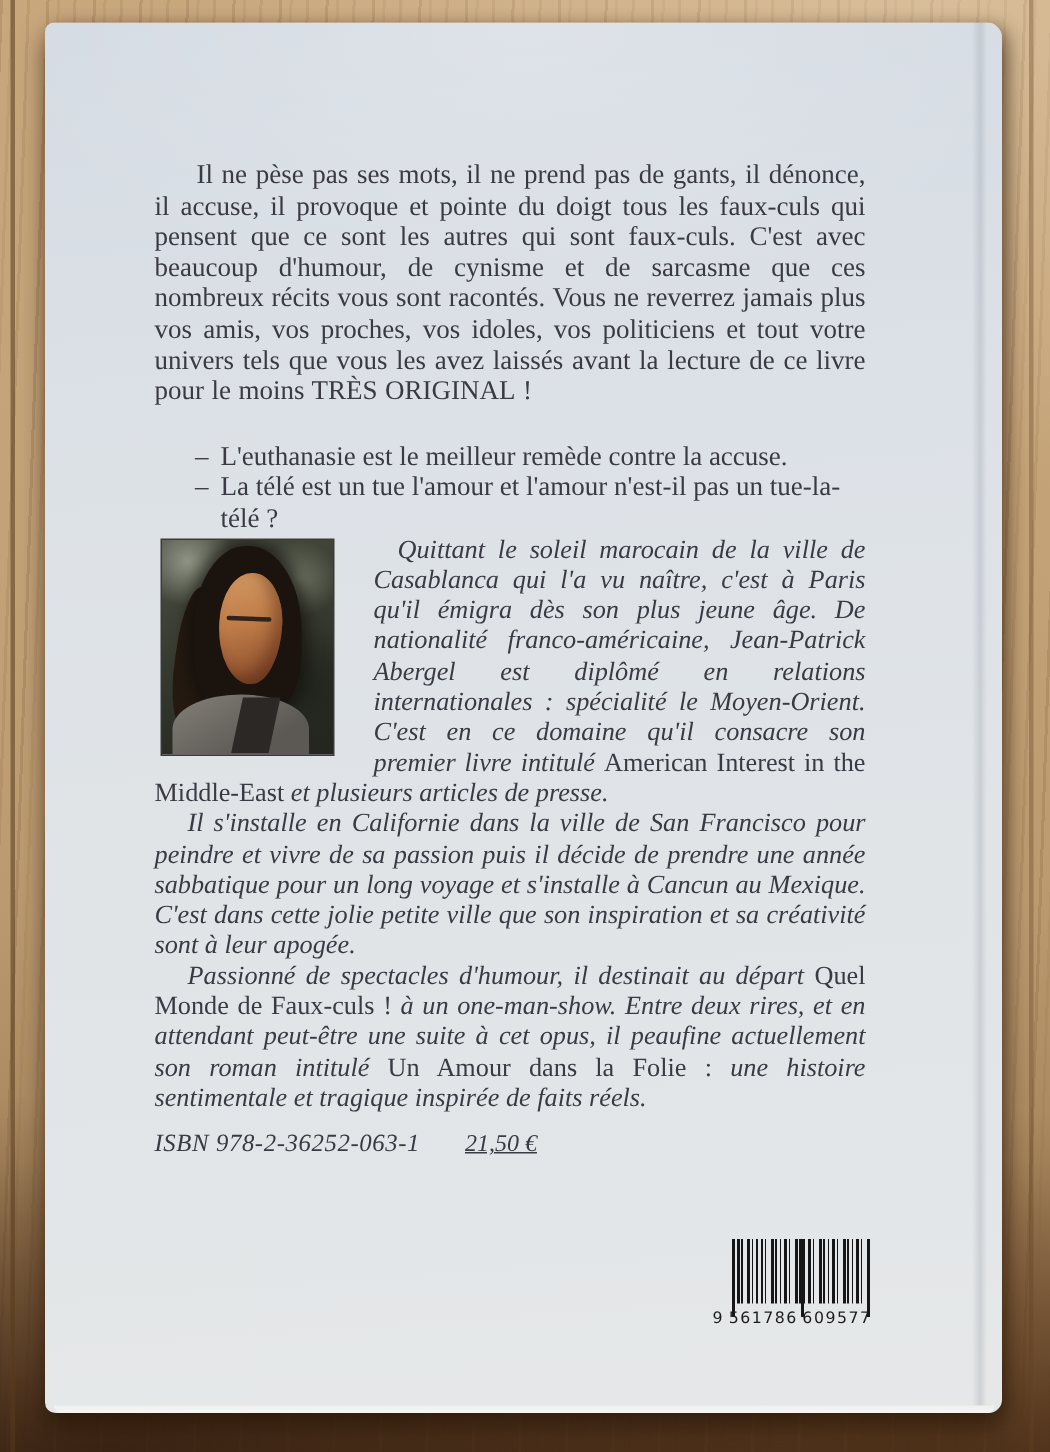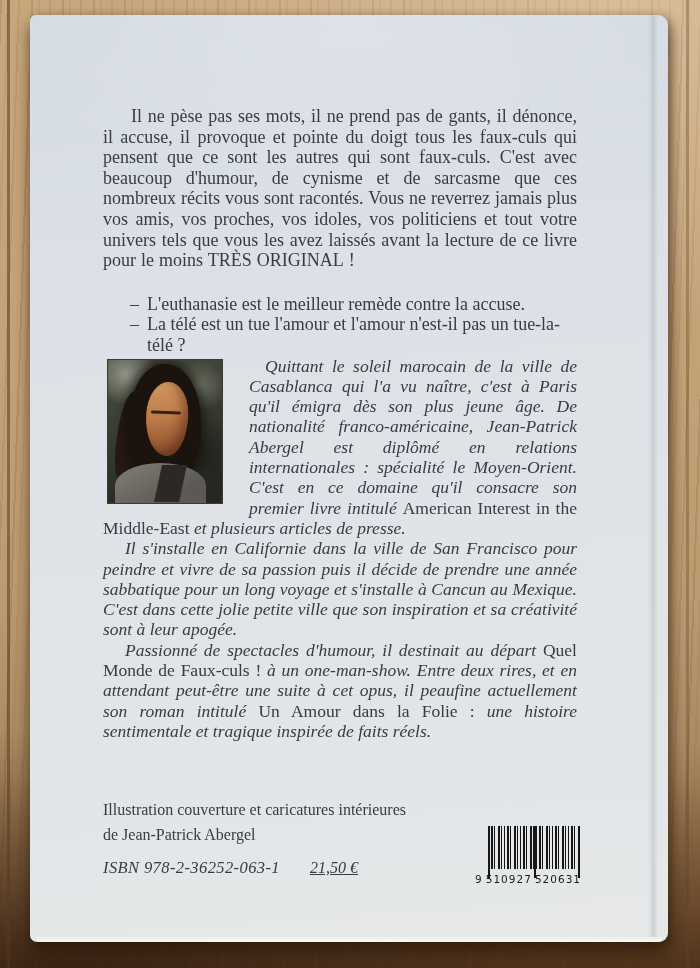--- a/index.html
+++ b/index.html
@@ -129,39 +129,35 @@
           <div class="hair"></div>
           <div class="face"></div>
           <div class="brow"></div>
           <div class="torso"></div>
           <div class="strap"></div>
         </div>
         <p class="bio-p first"><span>Quittant le soleil marocain de la ville de Casablanca qui l'a vu naître, c'est à Paris qu'il émigra dès son plus jeune âge. De nationalité franco-américaine, Jean-Patrick Abergel est diplômé en relations internationales&nbsp;: spécialité le Moyen-Orient. C'est en ce domaine qu'il consacre son premier livre intitulé </span><span class="roman">American Interest in the Middle-East</span><span> et plusieurs articles de presse.</span></p>
         <p class="bio-p">Il s'installe en Californie dans la ville de San Francisco pour peindre et vivre de sa passion puis il décide de prendre une année sabbatique pour un long voyage et s'installe à Cancun au Mexique. C'est dans cette jolie petite ville que son inspiration et sa créativité sont à leur apogée.</p>
         <p class="bio-p"><span>Passionné de spectacles d'humour, il destinait au départ </span><span class="roman">Quel Monde de Faux-culs&nbsp;!</span><span> à un one-man-show. Entre deux rires, et en attendant peut-être une suite à cet opus, il peaufine actuellement son roman intitulé </span><span class="roman">Un Amour dans la Folie&nbsp;:</span><span> une histoire sentimentale et tragique inspirée de faits réels.</span></p>
 
-        <div class="credits">
-          <div>Illustration couverture et caricatures intérieures</div>
-          <div>de Jean-Patrick Abergel</div>
-        </div>
 
         <div class="isbn-row">
           <span class="isbn">ISBN 978-2-36252-063-1</span>
           <span class="price">21,50&nbsp;€</span>
         </div>
       </div>
     </div>
 
     <div class="barcode">
       <div class="bars"></div>
       <div class="guard g1"></div>
       <div class="guard g2"></div>
       <div class="guard g3"></div>
       <div class="num">
         <span>9</span>
-        <span>510927</span>
-        <span>520631</span>
+        <span>561786</span>
+        <span>609577</span>
       </div>
     </div>
 
     <div class="page-edge"></div>
   </div>
 </div>
 
 </body></html>

